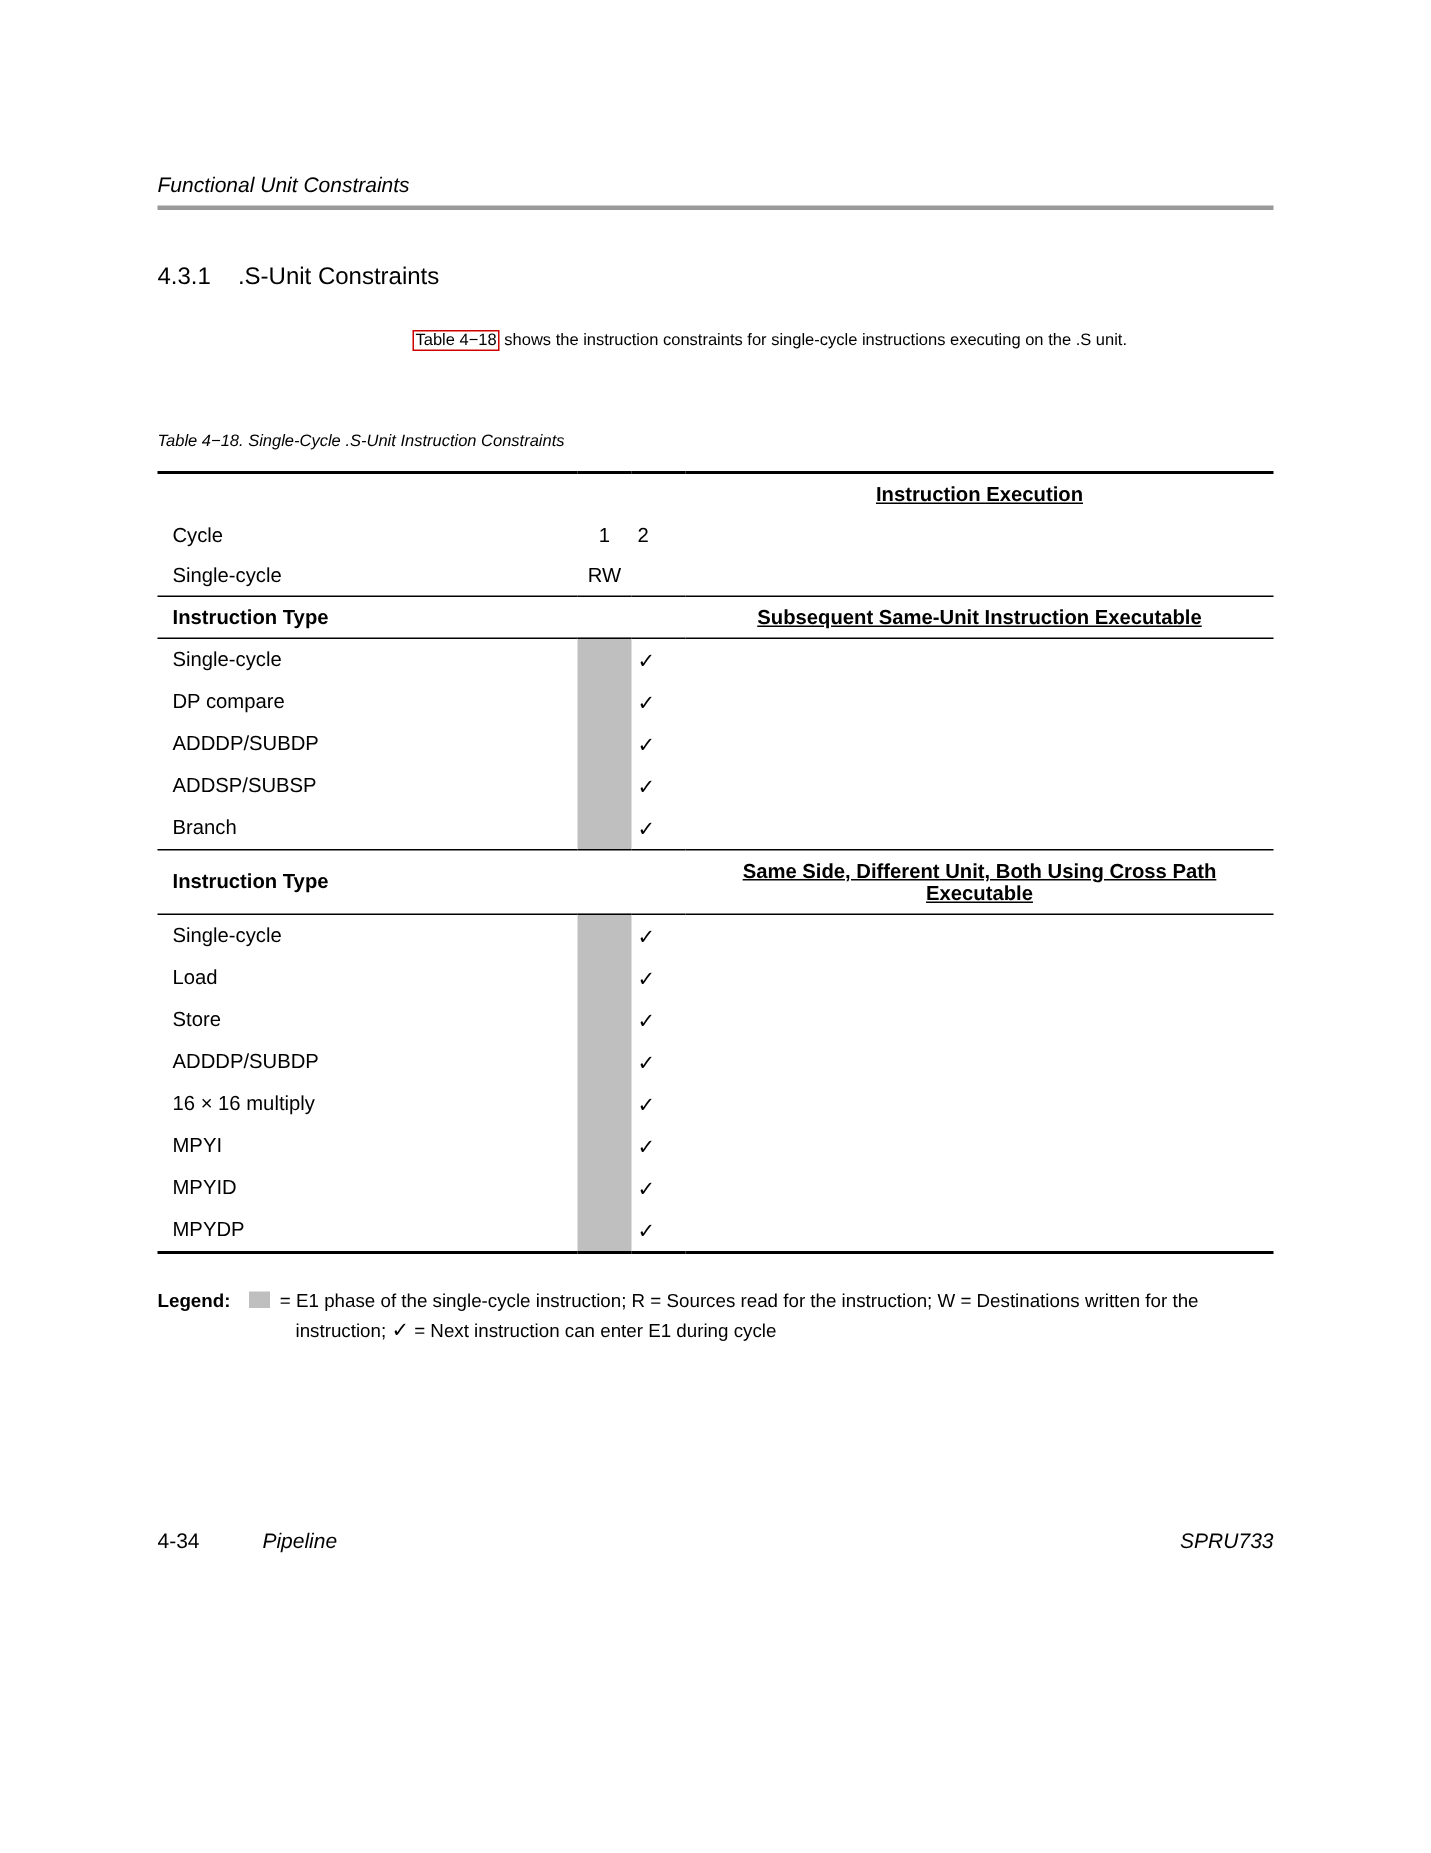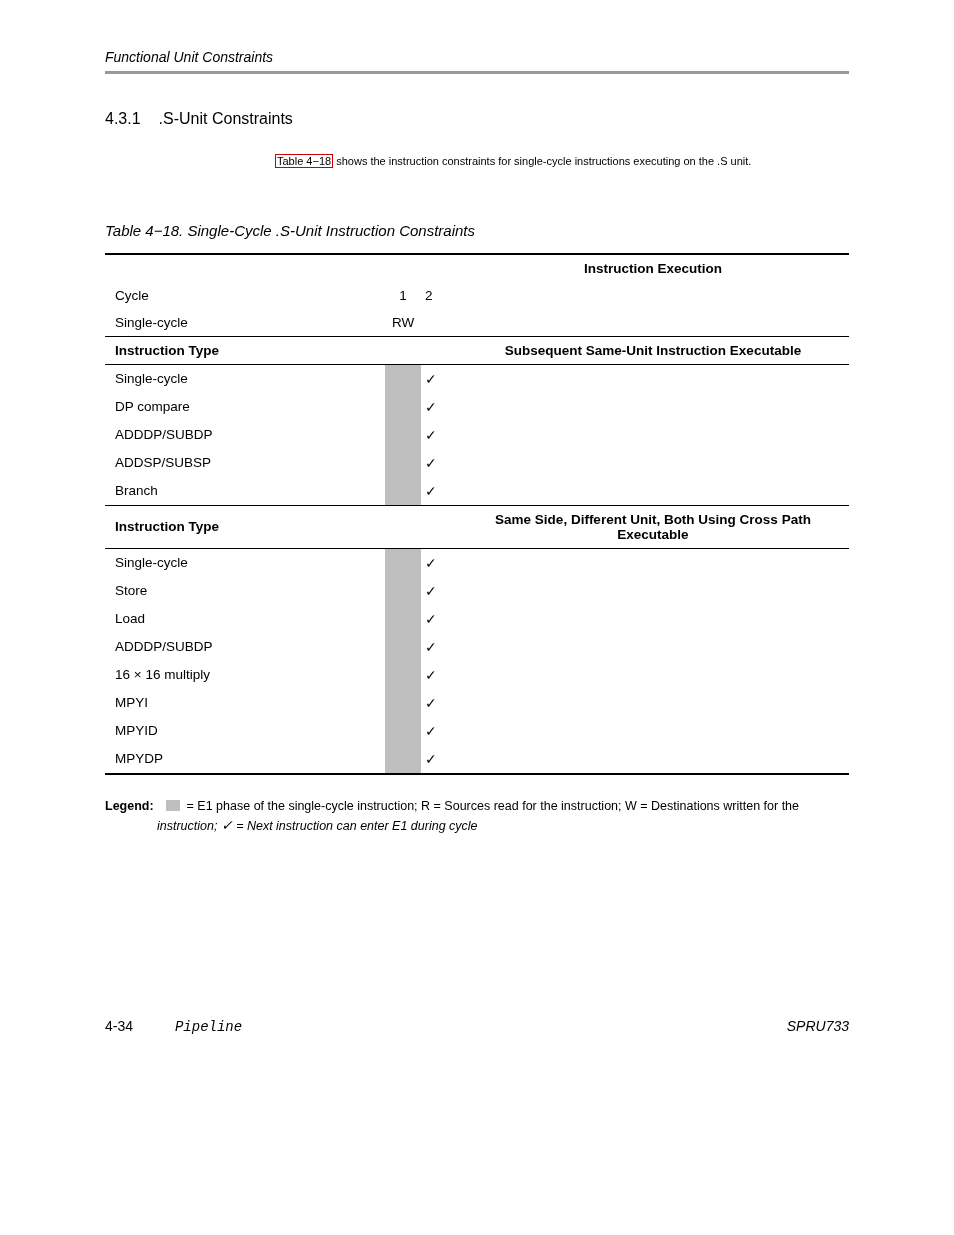--- a/index.html
+++ b/index.html
@@ -6,21 +6,21 @@
   body {
     margin: 0;
     font-family: Helvetica, Arial, sans-serif;
     background: #fff;
     color: #000;
     font-size: 14px;
   }
   .page {
     width: 954px;
     height: 1153px;
-    padding: 49px 105px 60px 105px;
+    padding: 115px 105px 60px 105px;
     position: relative;
   }
   .running-head {
     font-style: italic;
     font-size: 14px;
     margin-bottom: 6px;
   }
   .head-rule {
     border: none;
     border-top: 3px solid #999;
@@ -35,63 +35,63 @@
   .intro-para {
     margin-left: 170px;
     text-align: justify;
     line-height: 1.45;
     font-size: 11px;
     margin-bottom: 52px;
   }
   .tref { border: 1px solid #c00; padding: 0 1px; }
   .table-caption {
     font-style: italic;
-    font-size: 15px;
+    font-size: 11px;
     margin-bottom: 14px;
   }
   .tbl {
     width: 100%;
     border-collapse: collapse;
     font-size: 13.5px;
   }
   .tbl td, .tbl th { padding: 6px 4px; text-align: left; vertical-align: middle; }
   .topborder-heavy { border-top: 2.5px solid #000; }
   .bottomborder-heavy { border-bottom: 2.5px solid #000; }
   .bottomborder { border-bottom: 1px solid #000; }
   .col1 { width: 280px; padding-left: 10px !important; }
   .col2 { width: 36px; text-align: center !important; }
   .col3 { width: 36px; text-align: left !important; }
   .colrest { }
-  .hdr-centered { text-align: center !important; font-weight: bold; }
+  .hdr-centered { text-align: center !important; font-weight: bold; text-decoration: underline; }
   .shade { background: #bfbfbf; }
   .check { font-size: 14px; }
   .legend-block {
     margin-top: 22px;
     font-size: 12.5px;
     line-height: 1.45;
     padding-left: 0;
   }
   .legend-label { font-weight: bold; margin-right: 6px; }
   .legend-swatch {
     display: inline-block;
     width: 14px; height: 11px;
     background: #bfbfbf;
     vertical-align: -1px;
     margin: 0 3px;
   }
-  .legend-cont { margin-left: 52px; display: block; font-style: italic; }
+  .legend-cont { margin-left: 92px; display: block; }
   .footer {
     position: absolute;
     left: 105px; right: 105px; bottom: 118px;
     font-size: 14px;
     display: flex;
     justify-content: space-between;
     align-items: baseline;
   }
-  .footer-left .pchap { font-style: italic; margin-left: 38px; font-family: Liberation Mono, monospace; }
+  .footer-left .pchap { font-style: italic; margin-left: 38px; }
   .footer-right { font-style: italic; }
 </style>
 </head>
 <body>
 
 <div class="page">
 
   <div class="running-head">Functional Unit Constraints</div>
   <hr class="head-rule">
 
@@ -170,27 +170,27 @@
       <td class="colrest hdr-centered" style="text-align:center">Same Side, Different Unit, Both Using Cross Path Executable</td>
     </tr>
 
     <tr>
           <td class="col1">Single-cycle</td>
           <td class="col2 shade"></td>
           <td class="col3 check">✓</td>
           <td></td>
         </tr>
     <tr>
+          <td class="col1">Load</td>
+          <td class="col2 shade"></td>
+          <td class="col3 check">✓</td>
+          <td></td>
+        </tr>
+    <tr>
           <td class="col1">Store</td>
-          <td class="col2 shade"></td>
-          <td class="col3 check">✓</td>
-          <td></td>
-        </tr>
-    <tr>
-          <td class="col1">Load</td>
           <td class="col2 shade"></td>
           <td class="col3 check">✓</td>
           <td></td>
         </tr>
     <tr>
           <td class="col1">ADDDP/SUBDP</td>
           <td class="col2 shade"></td>
           <td class="col3 check">✓</td>
           <td></td>
         </tr>

